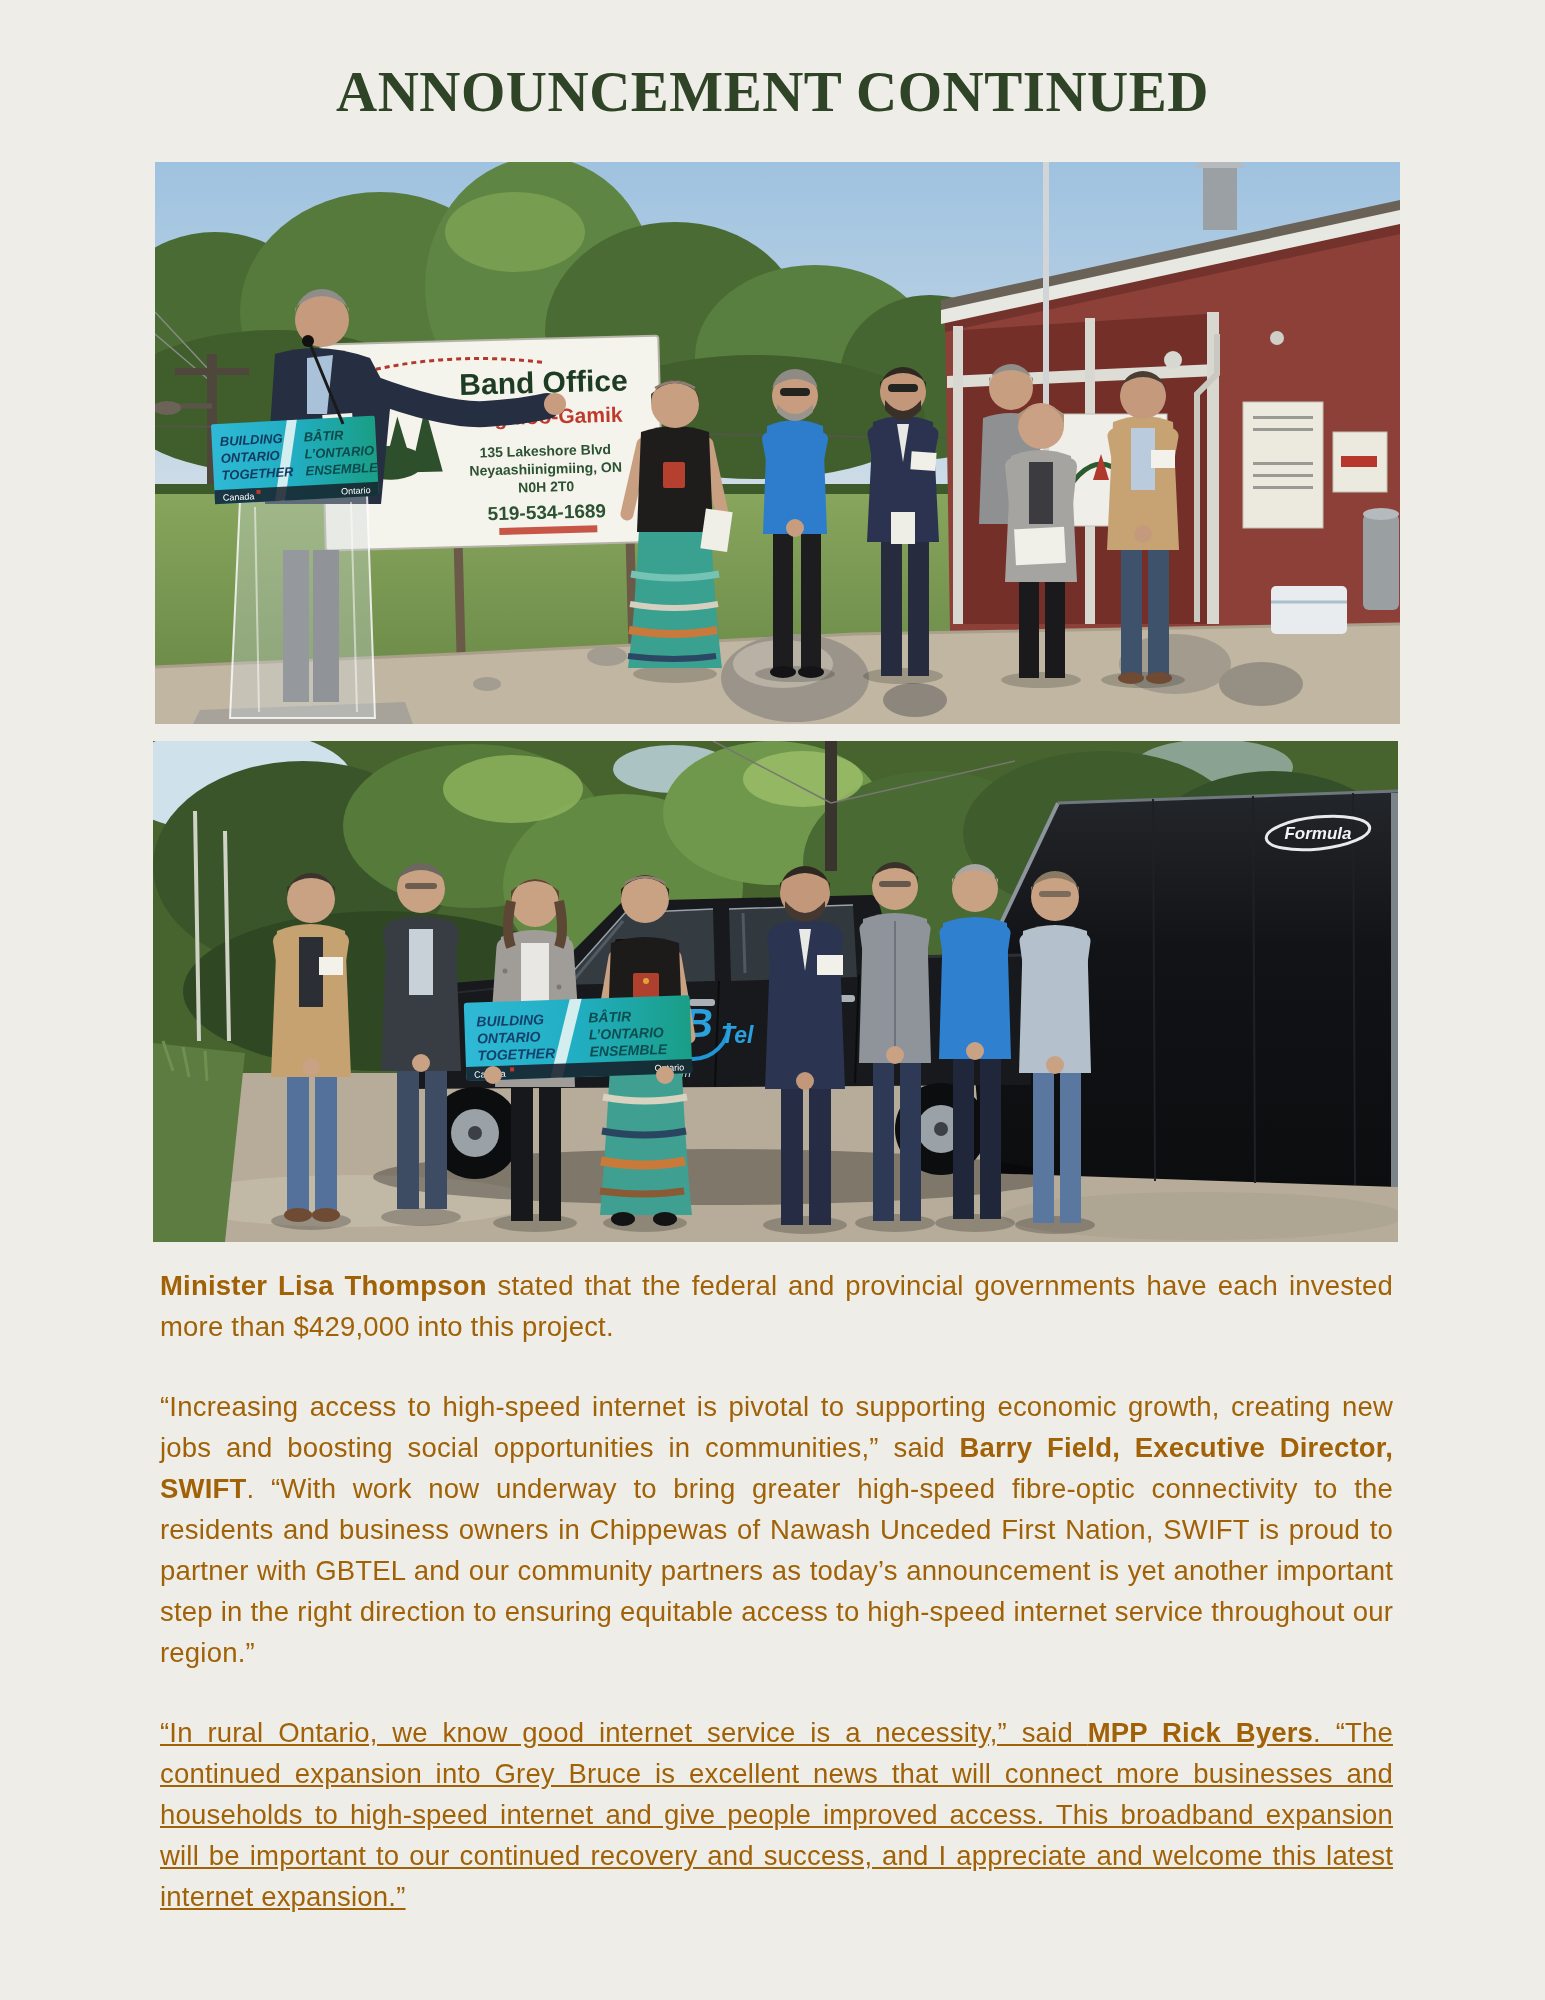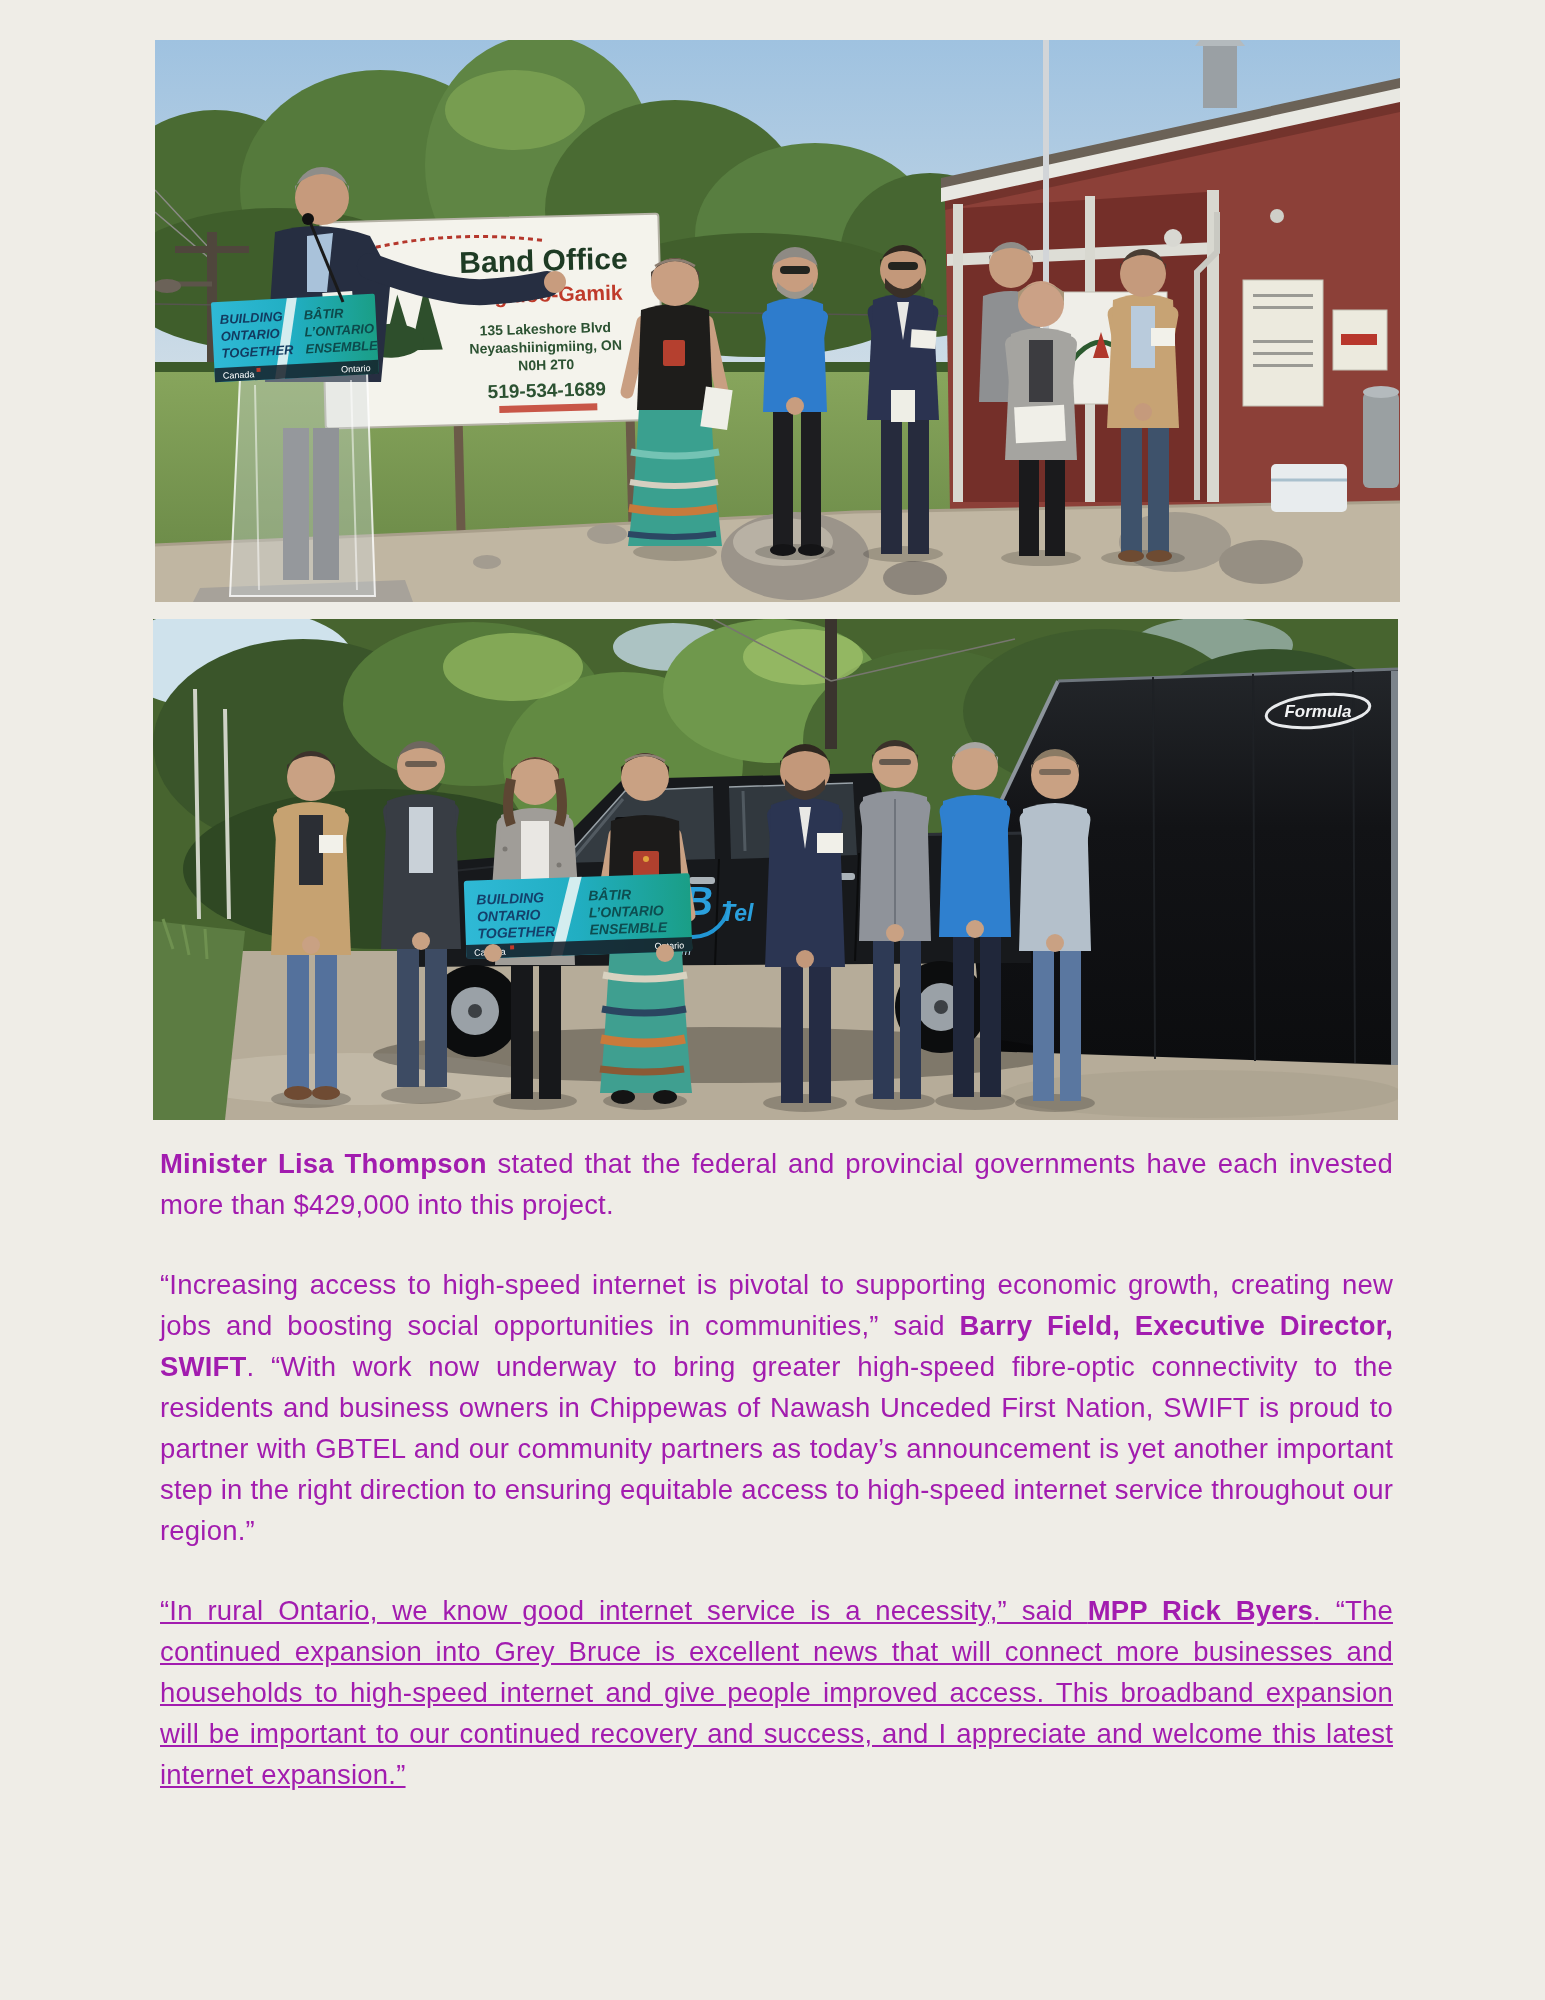--- a/index.html
+++ b/index.html
@@ -7,31 +7,32 @@
         font-family:"Liberation Sans",sans-serif;}
   .page-title{margin:62px 0 0 150px;width:1245px;text-align:center;
         font-family:"Liberation Serif",serif;font-weight:700;font-size:57px;line-height:1.05;
         color:#2f4426;letter-spacing:.5px;}
   figure{margin:0;padding:0;}
   .photo{display:block;}
   .photo svg{display:block;}
   .photo1{margin:40px 0 0 155px;width:1245px;height:562px;}
   .photo2{margin:17px 0 0 153px;width:1023px;height:501px;}
   .article{margin:23px 0 0 160px;width:1233px;font-size:27.5px;line-height:41px;
-        text-align:justify;color:#a21caf;letter-spacing:.2px;}
+        text-align:justify;color:#a16207;letter-spacing:.2px;}
   .article p{margin:0 0 39px 0;}
   .article p:last-child{margin-bottom:8px;text-decoration:underline;}
   .article b{font-weight:700;}
   svg text{font-family:"Liberation Sans",sans-serif;}
 </style>
 </head>
 <body>
 
 <div class="page">
 
+  <h1 class="page-title">ANNOUNCEMENT CONTINUED</h1>
 
   <figure class="photo photo1">
     <svg viewBox="0 0 1245 562" width="1245" height="562" preserveAspectRatio="none">
       <defs>
         <linearGradient id="p1sky" x1="0" y1="0" x2="0" y2="1">
           <stop offset="0" stop-color="#9fc2e0"></stop>
             <stop offset="1" stop-color="#cfdde7"></stop>
         </linearGradient>
         <linearGradient id="p1grass" x1="0" y1="0" x2="0" y2="1">
           <stop offset="0" stop-color="#87a55c"></stop>

